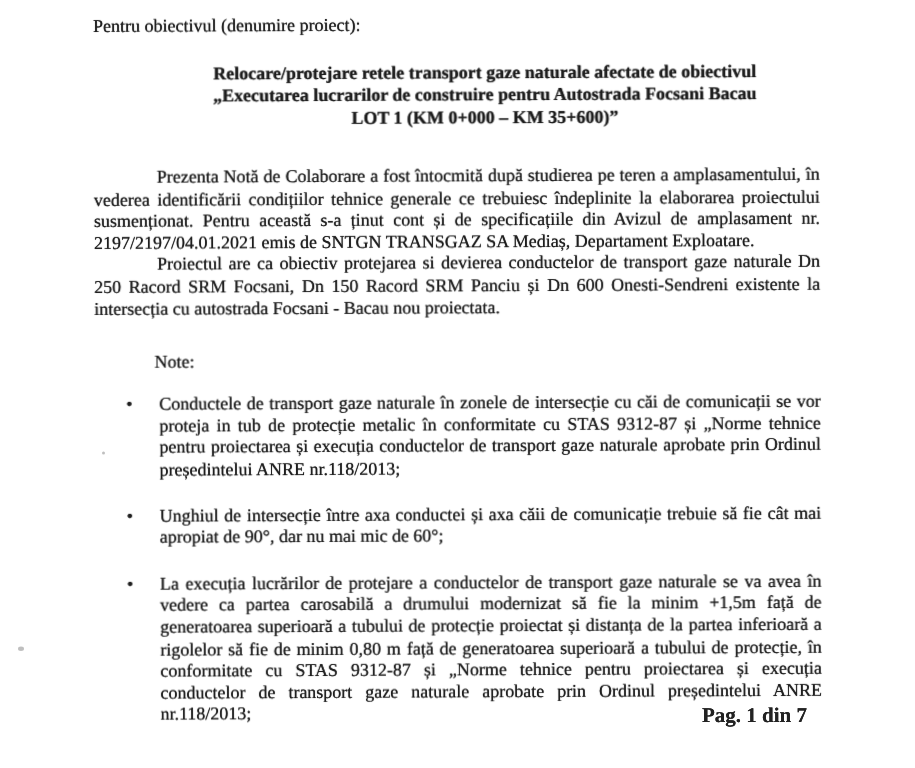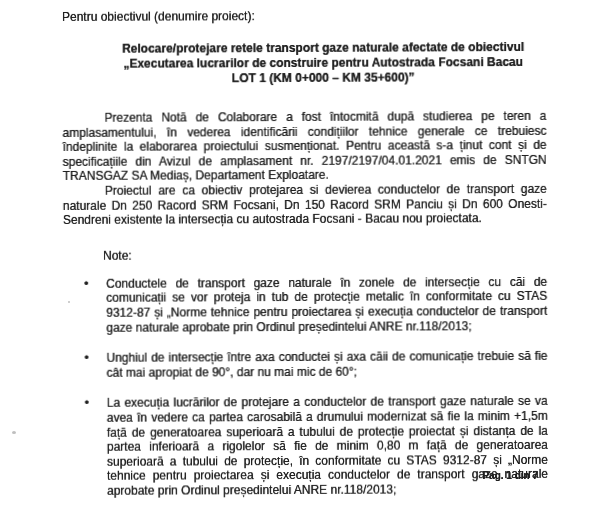--- a/index.html
+++ b/index.html
@@ -6,21 +6,21 @@
     margin: 0;
     padding: 0;
     background: #ffffff;
   }
   .page {
     position: relative;
     width: 610px;
     height: 512px;
     background: #ffffff;
     overflow: hidden;
-    font-family: Liberation Sans, sans-serif;
+    font-family: Liberation Serif, serif;
     color: #1e1e1e;
   }
   .content {
     position: absolute;
     left: 62px;
     right: 64px;
     top: 10px;
     transform: rotate(-0.25deg);
     transform-origin: top left;
     text-shadow: 0 0 0.45px currentColor;
@@ -72,21 +72,21 @@
   .bullet-text {
     flex: 1;
     font-size: 12px;
     line-height: 14.6px;
     text-align: justify;
   }
   .page-footer {
     position: absolute;
     top: 470px;
     right: 72px;
-    font-size: 10px;
+    font-size: 14px;
     font-weight: bold;
     color: #222;
     text-shadow: 0 0 0.4px currentColor;
   }
   .artifact {
     position: absolute;
     background: #8a8a8a;
     border-radius: 50%;
     opacity: 0.55;
   }

